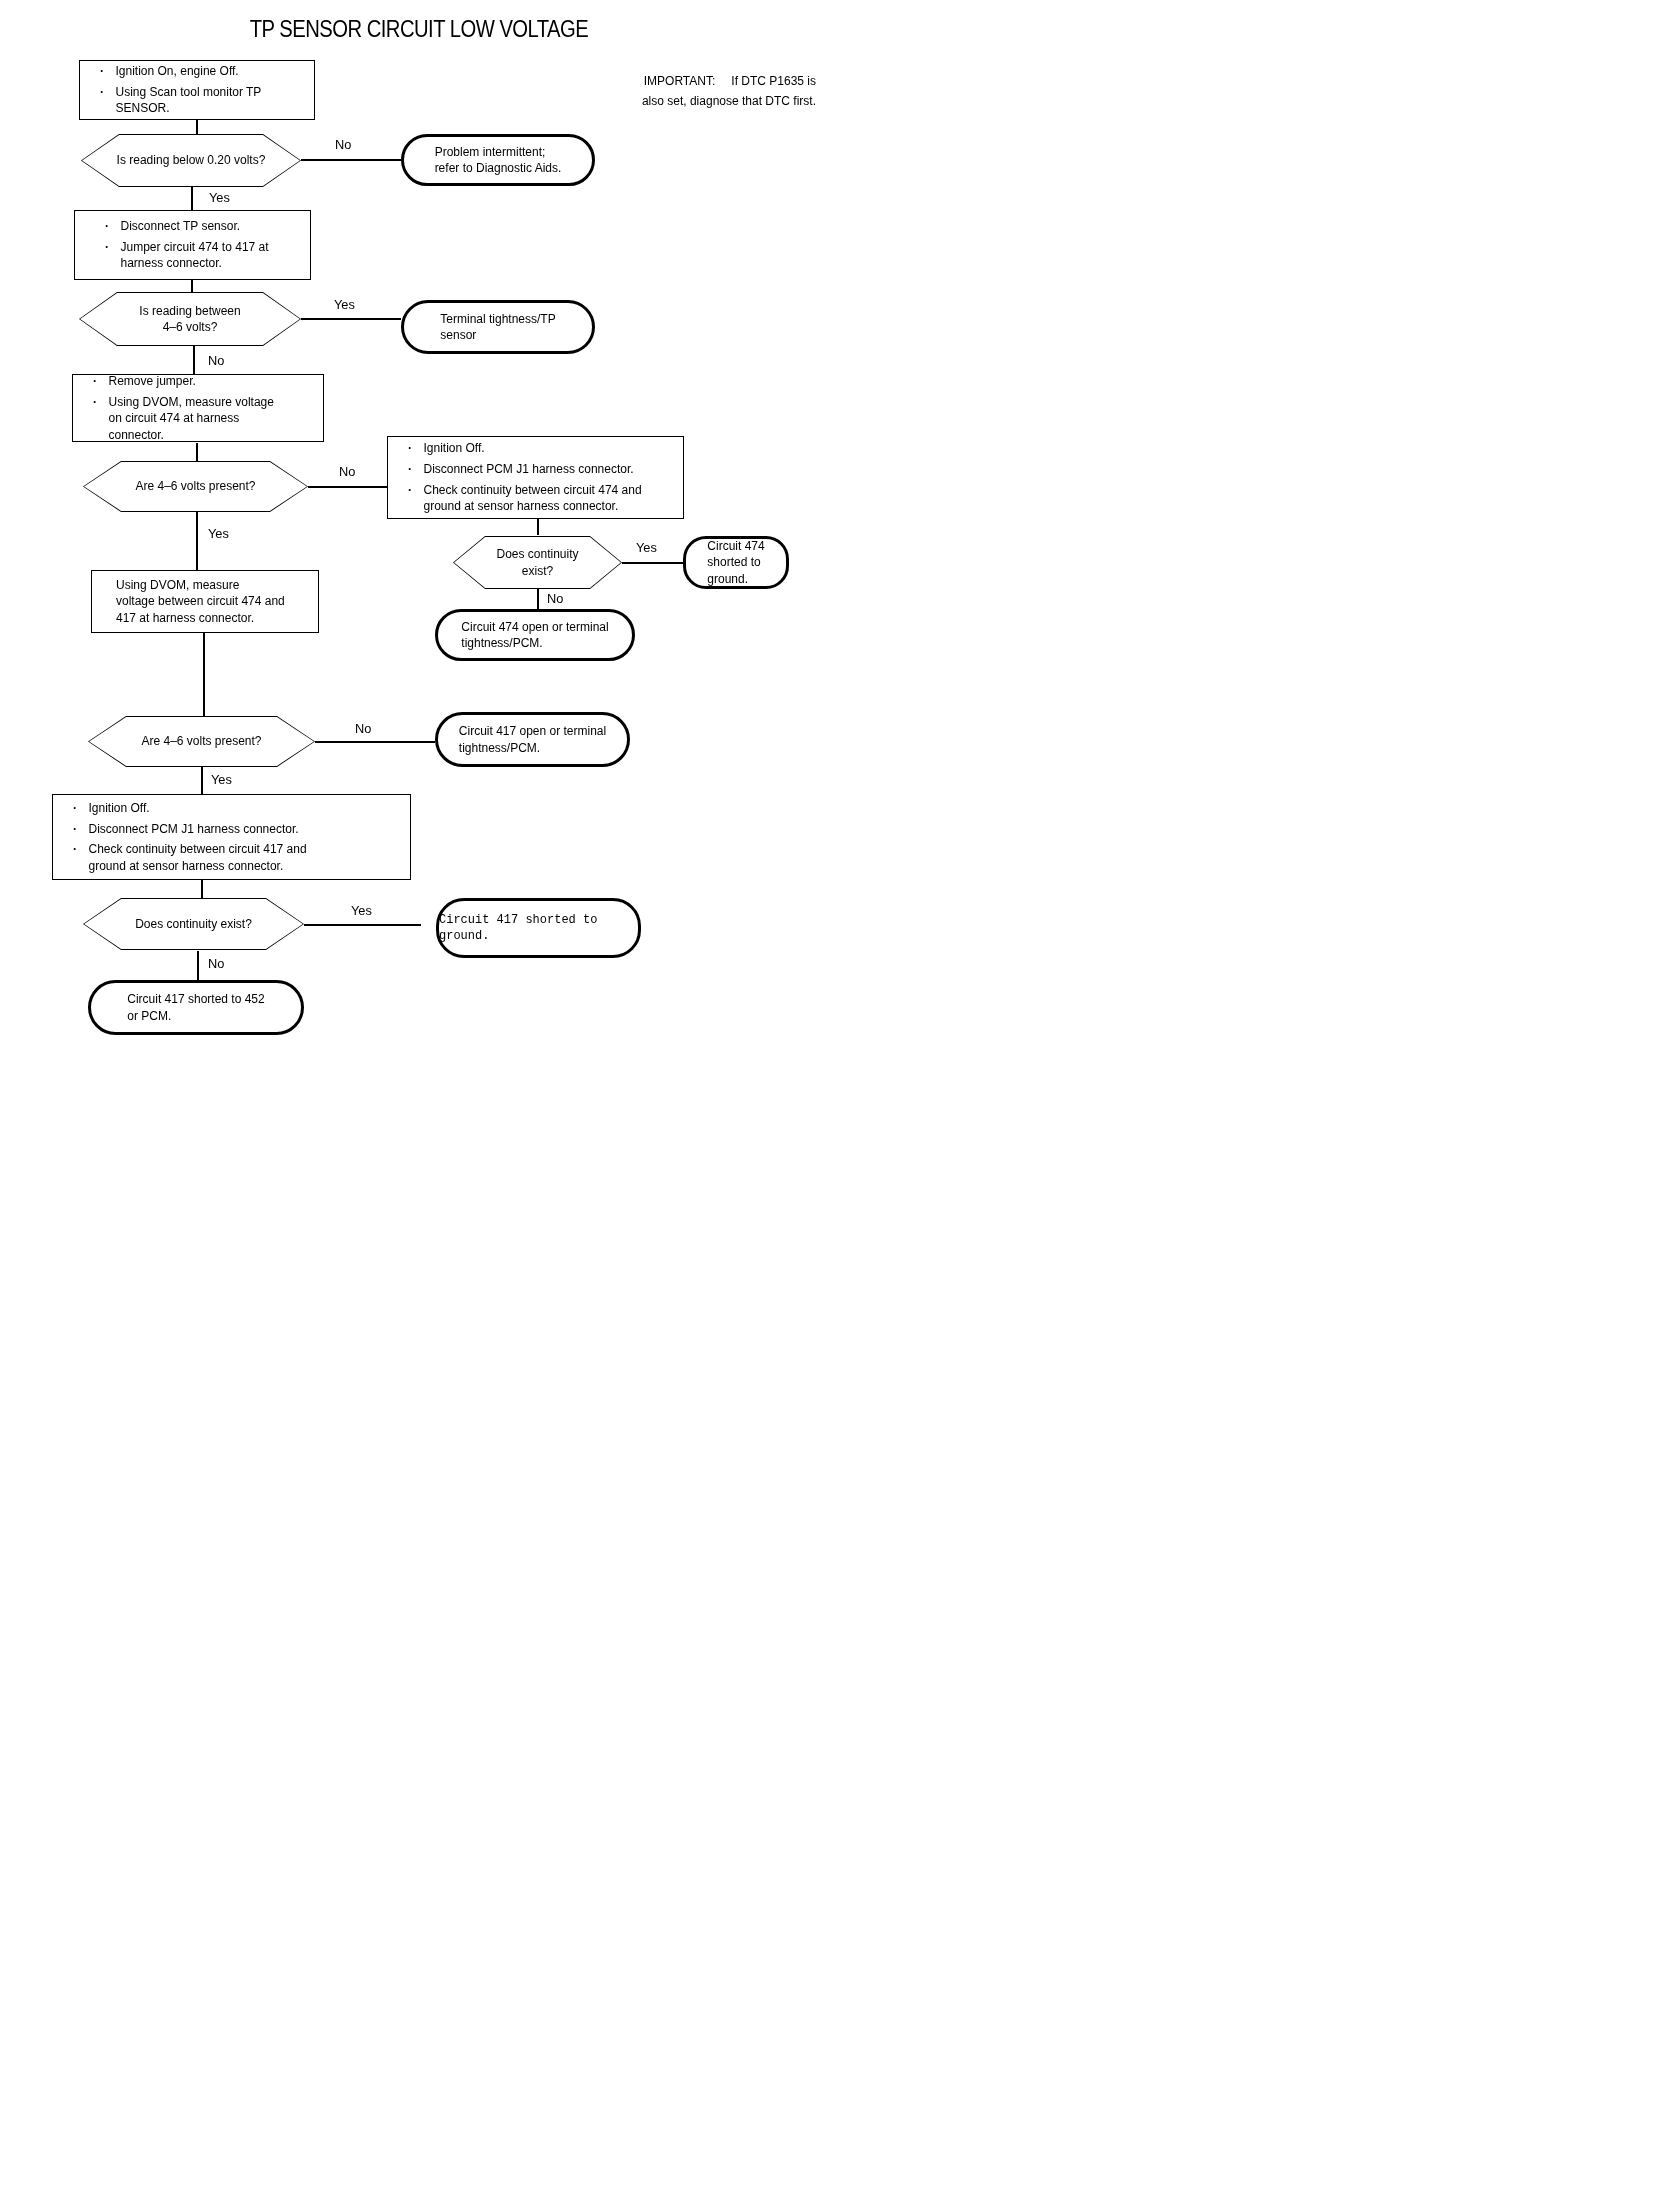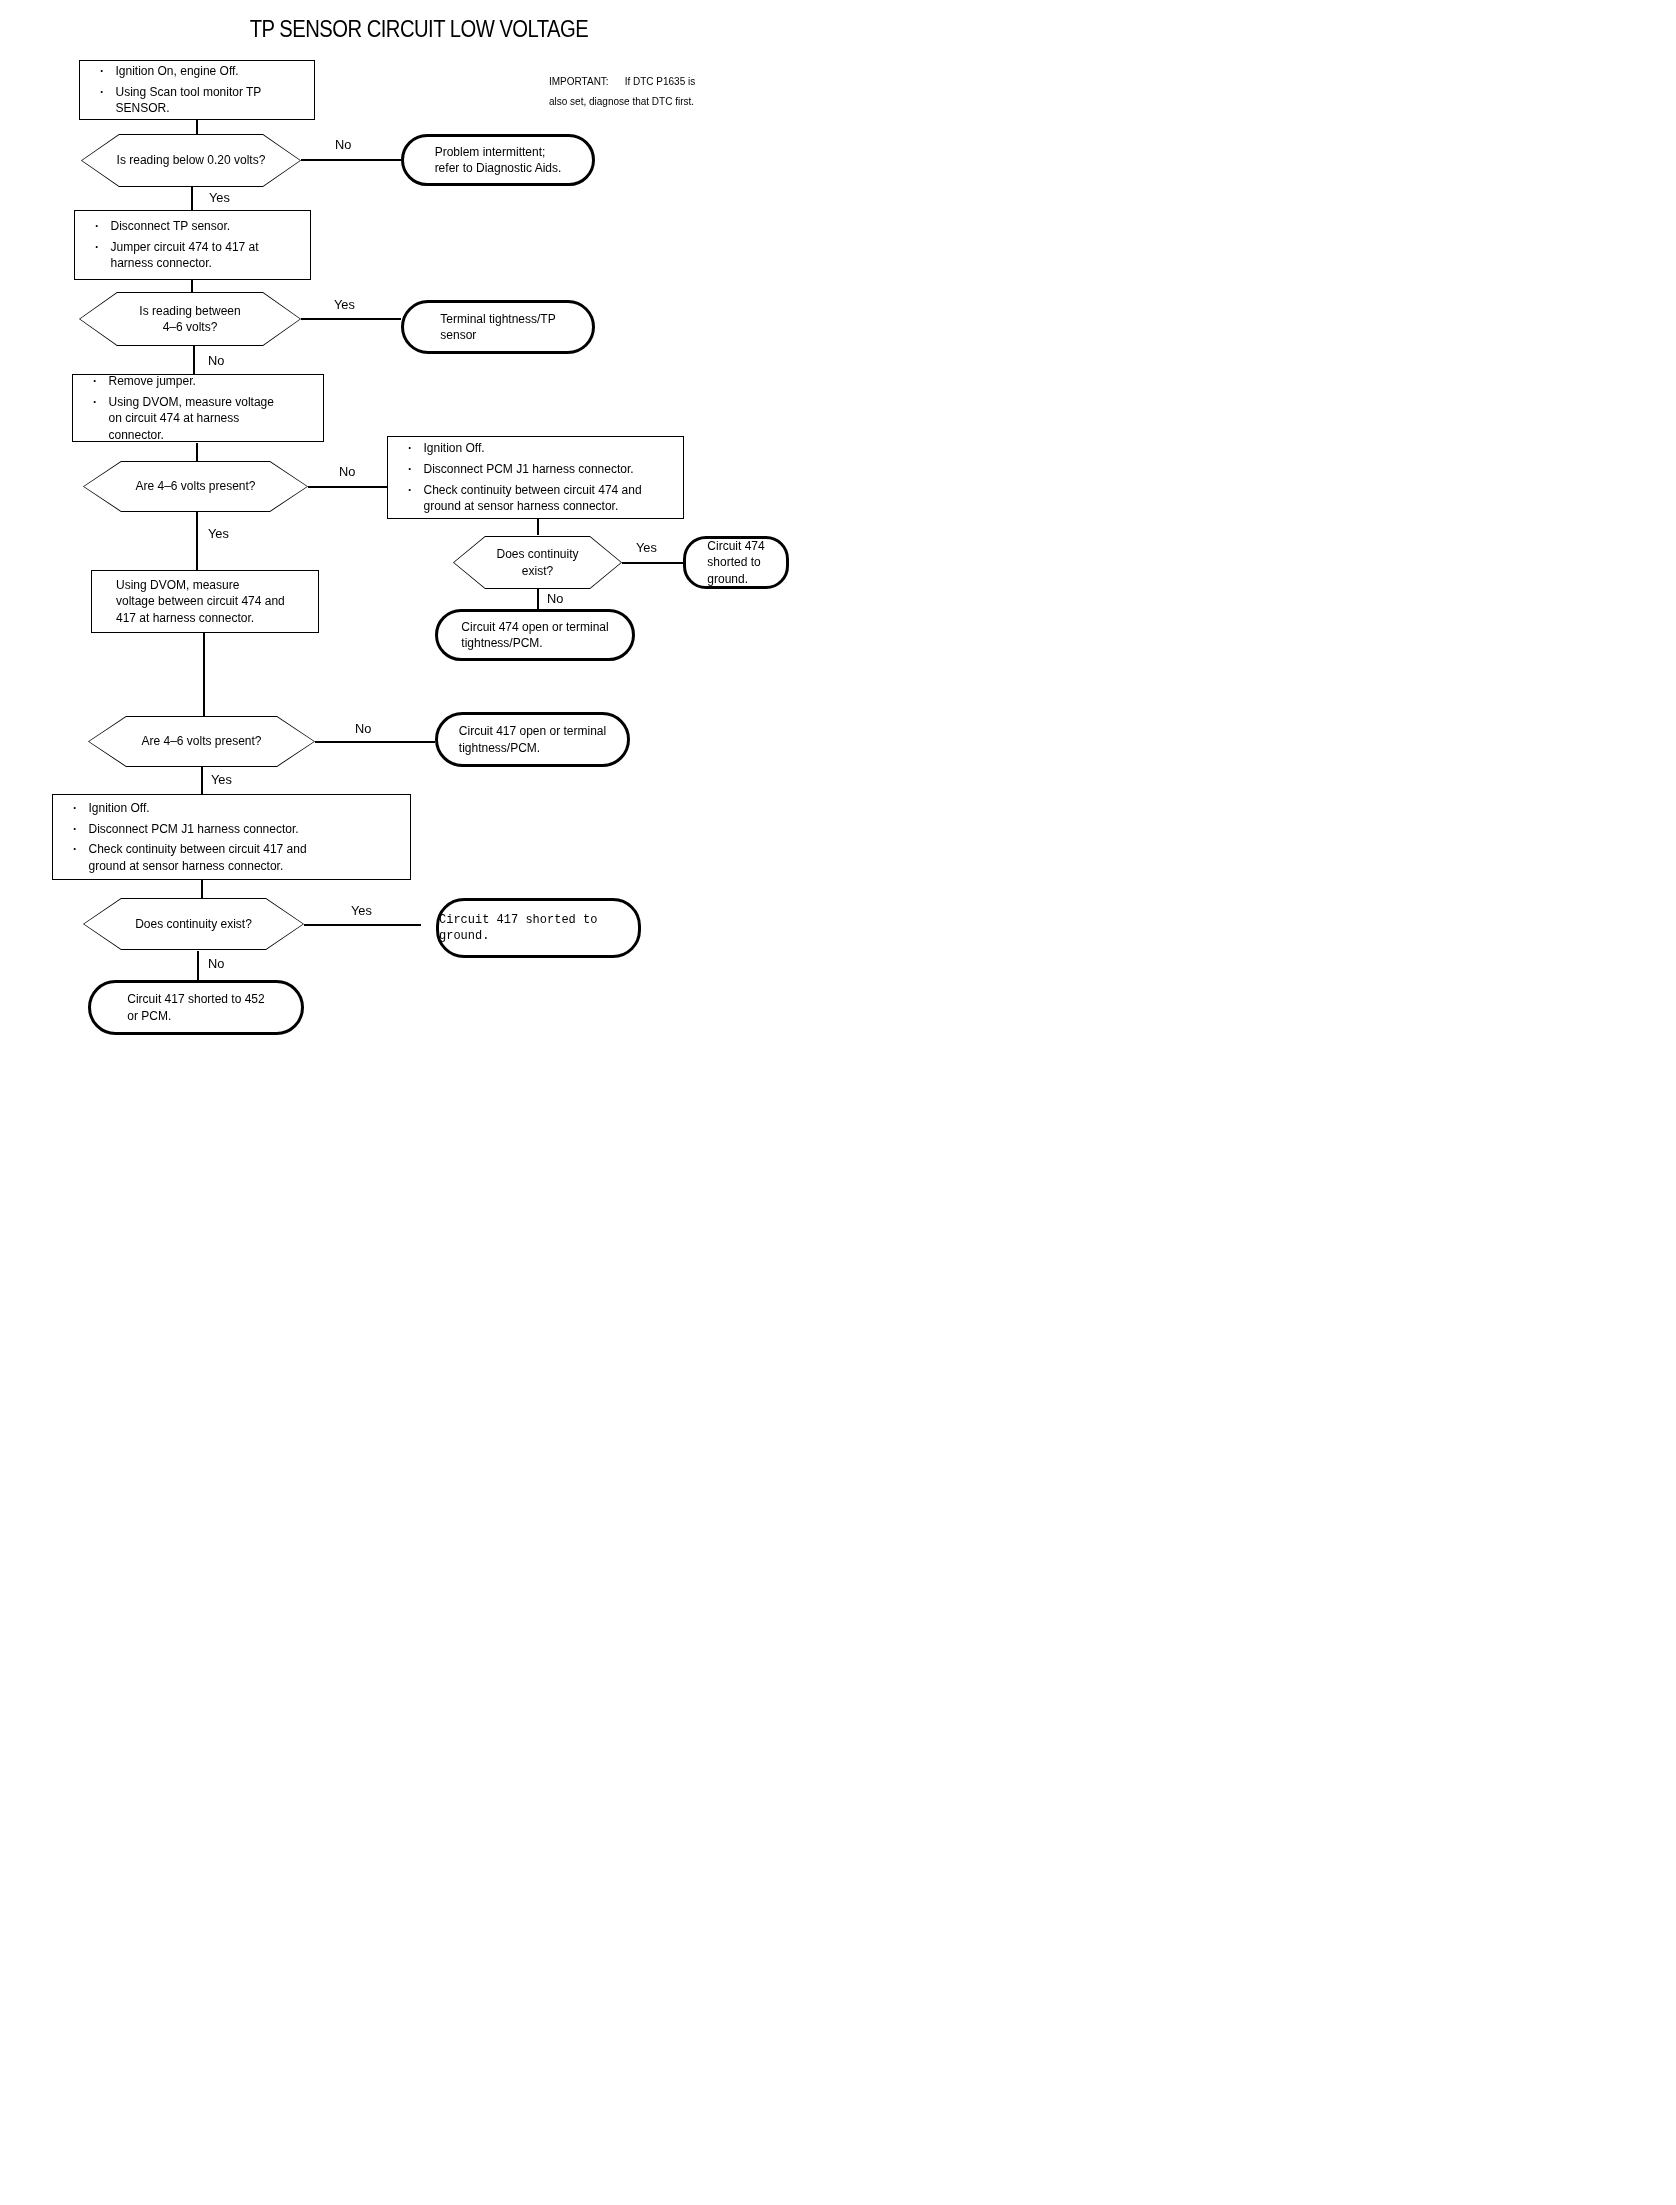--- a/index.html
+++ b/index.html
@@ -12,21 +12,21 @@
   }
   .title{
     position:absolute;left:0;top:16px;width:100%;
     text-align:center;
     font-size:23px;font-weight:400;letter-spacing:-0.6px;
     transform:scaleX(0.88);transform-origin:center;
     white-space:nowrap;
   }
   .important{
     position:absolute;left:549px;top:72px;width:267px;
-    font-size:10px;line-height:19.5px;
+    font-size:12px;line-height:19.5px;text-align:right;
   }
   .important .imp-label{display:inline-block;margin-right:16px;}
   
   .box{
     position:absolute;box-sizing:border-box;
     border:1.5px solid #000;background:#fff;
     display:flex;flex-direction:column;justify-content:center;
     gap:4.3px;
     font-size:12px;line-height:16.4px;
   }
@@ -108,21 +108,21 @@
 <div class="stadium" style="left:401px;top:134px;width:194px;height:52px;">
   <div class="st-text">
     <div>Problem intermittent;</div>
     <div>refer to Diagnostic Aids.</div>
   </div>
 </div>
 
 <div class="vline" style="left:191px;top:187px;height:23px;"></div>
 <div class="edge-label" style="left:209px;top:190px;">Yes</div>
 
-<div class="box b2" style="left:74px;top:210px;width:237px;height:70px;">
+<div class="box b2" style="left:74px;top:210px;width:237px;height:70px;padding-left:10px;">
   <div class="bullet">
       <span class="dot"></span>
       <span class="bullet-text">Disconnect TP sensor.</span>
     </div>
   <div class="bullet">
       <span class="dot"></span>
       <span class="bullet-text">Jumper circuit 474 to 417 at harness connector.</span>
     </div>
 </div>
 

